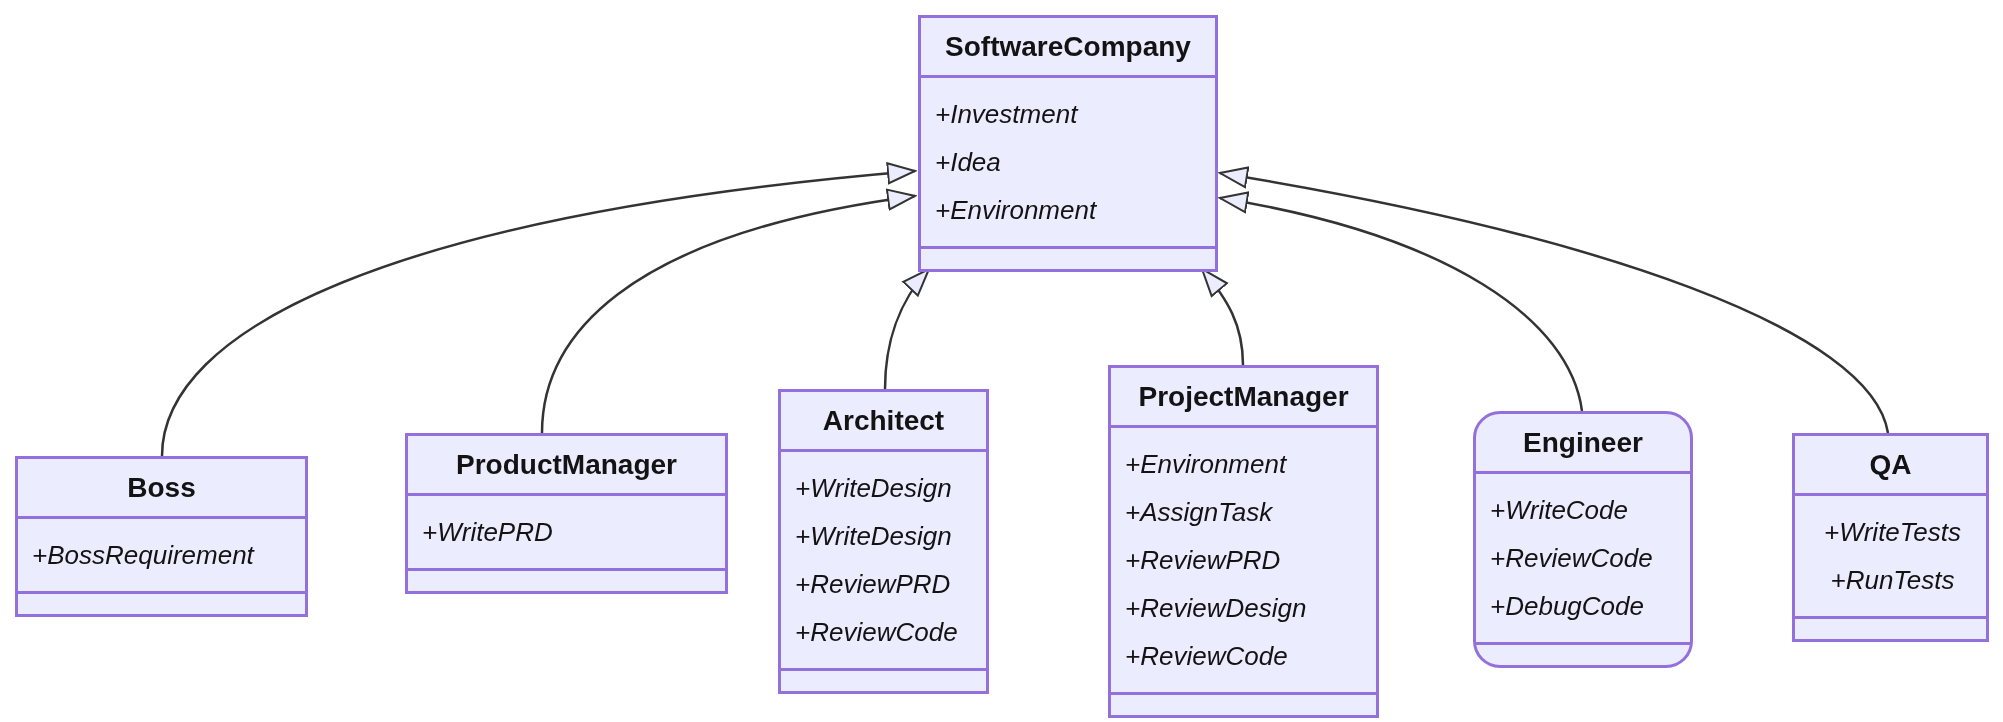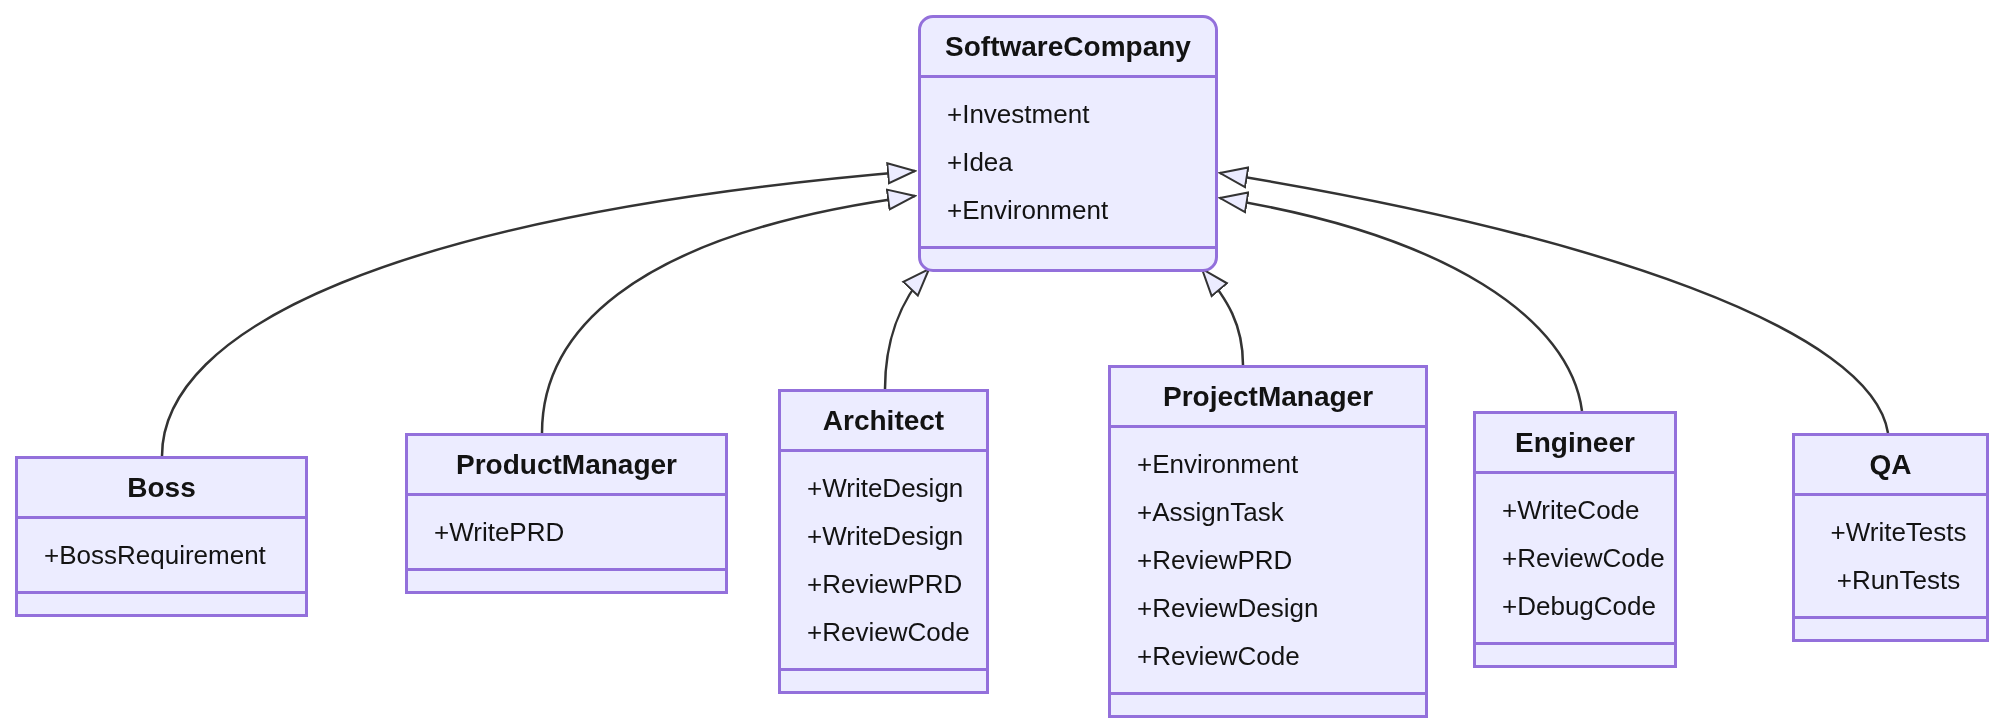--- a/index.html
+++ b/index.html
@@ -26,24 +26,25 @@
     color:var(--text);
   }
   .uml-title{
     height:60px;
     display:flex;align-items:center;justify-content:center;
     font-size:28px;font-weight:bold;
     border-bottom:3px solid var(--node-border);
     box-sizing:border-box;
   }
   .uml-members{
-    padding:12px 10px 12px 26px;
+    padding:12px 10px 12px 14px;
     font-size:26px;
     line-height:48px;
     white-space:nowrap;
+    font-style:italic;
   }
   .uml-empty{
     height:20px;
     border-top:3px solid var(--node-border);
   }
   .edge-path{fill:none;stroke:var(--edge);stroke-width:2.5px;}
 </style>
 </head>
 <body>
 
@@ -56,21 +57,21 @@
       </marker>
     </defs>
     <path class="edge-path" d="M 162,456 C 162,330 390,215 915,171" marker-end="url(#hollowTriangle)"></path>
     <path class="edge-path" d="M 542,433 C 542,340 620,235 915,196" marker-end="url(#hollowTriangle)"></path>
     <path class="edge-path" d="M 885,389 C 885,345 898,302 929,269" marker-end="url(#hollowTriangle)"></path>
     <path class="edge-path" d="M 1243,365 C 1243,325 1228,300 1202,269" marker-end="url(#hollowTriangle)"></path>
     <path class="edge-path" d="M 1582,411 C 1570,320 1450,235 1220,198" marker-end="url(#hollowTriangle)"></path>
     <path class="edge-path" d="M 1888,433 C 1872,330 1600,235 1220,173" marker-end="url(#hollowTriangle)"></path>
   </svg>
 
-  <div class="uml-class" style="left:918px;top:15px;width:300px;border-radius:15px;">
+  <div class="uml-class" style="left:918px;top:15px;width:300px;">
     <div class="uml-title">SoftwareCompany</div>
     <div class="uml-members">
       <div>+Investment</div>
       <div>+Idea</div>
       <div>+Environment</div>
     </div>
     <div class="uml-empty"></div>
   </div>
 
   <div class="uml-class" style="left:15px;top:456px;width:293px;">
@@ -93,33 +94,33 @@
     <div class="uml-title">Architect</div>
     <div class="uml-members">
       <div>+WriteDesign</div>
       <div>+WriteDesign</div>
       <div>+ReviewPRD</div>
       <div>+ReviewCode</div>
     </div>
     <div class="uml-empty"></div>
   </div>
 
-  <div class="uml-class" style="left:1108px;top:365px;width:320px;">
+  <div class="uml-class" style="left:1108px;top:365px;width:271px;">
     <div class="uml-title">ProjectManager</div>
     <div class="uml-members">
       <div>+Environment</div>
       <div>+AssignTask</div>
       <div>+ReviewPRD</div>
       <div>+ReviewDesign</div>
       <div>+ReviewCode</div>
     </div>
     <div class="uml-empty"></div>
   </div>
 
-  <div class="uml-class" style="left:1473px;top:411px;width:204px;">
+  <div class="uml-class" style="left:1473px;top:411px;width:220px;border-radius:27px;">
     <div class="uml-title">Engineer</div>
     <div class="uml-members">
       <div>+WriteCode</div>
       <div>+ReviewCode</div>
       <div>+DebugCode</div>
     </div>
     <div class="uml-empty"></div>
   </div>
 
   <div class="uml-class" style="left:1792px;top:433px;width:197px;text-align:center;">

